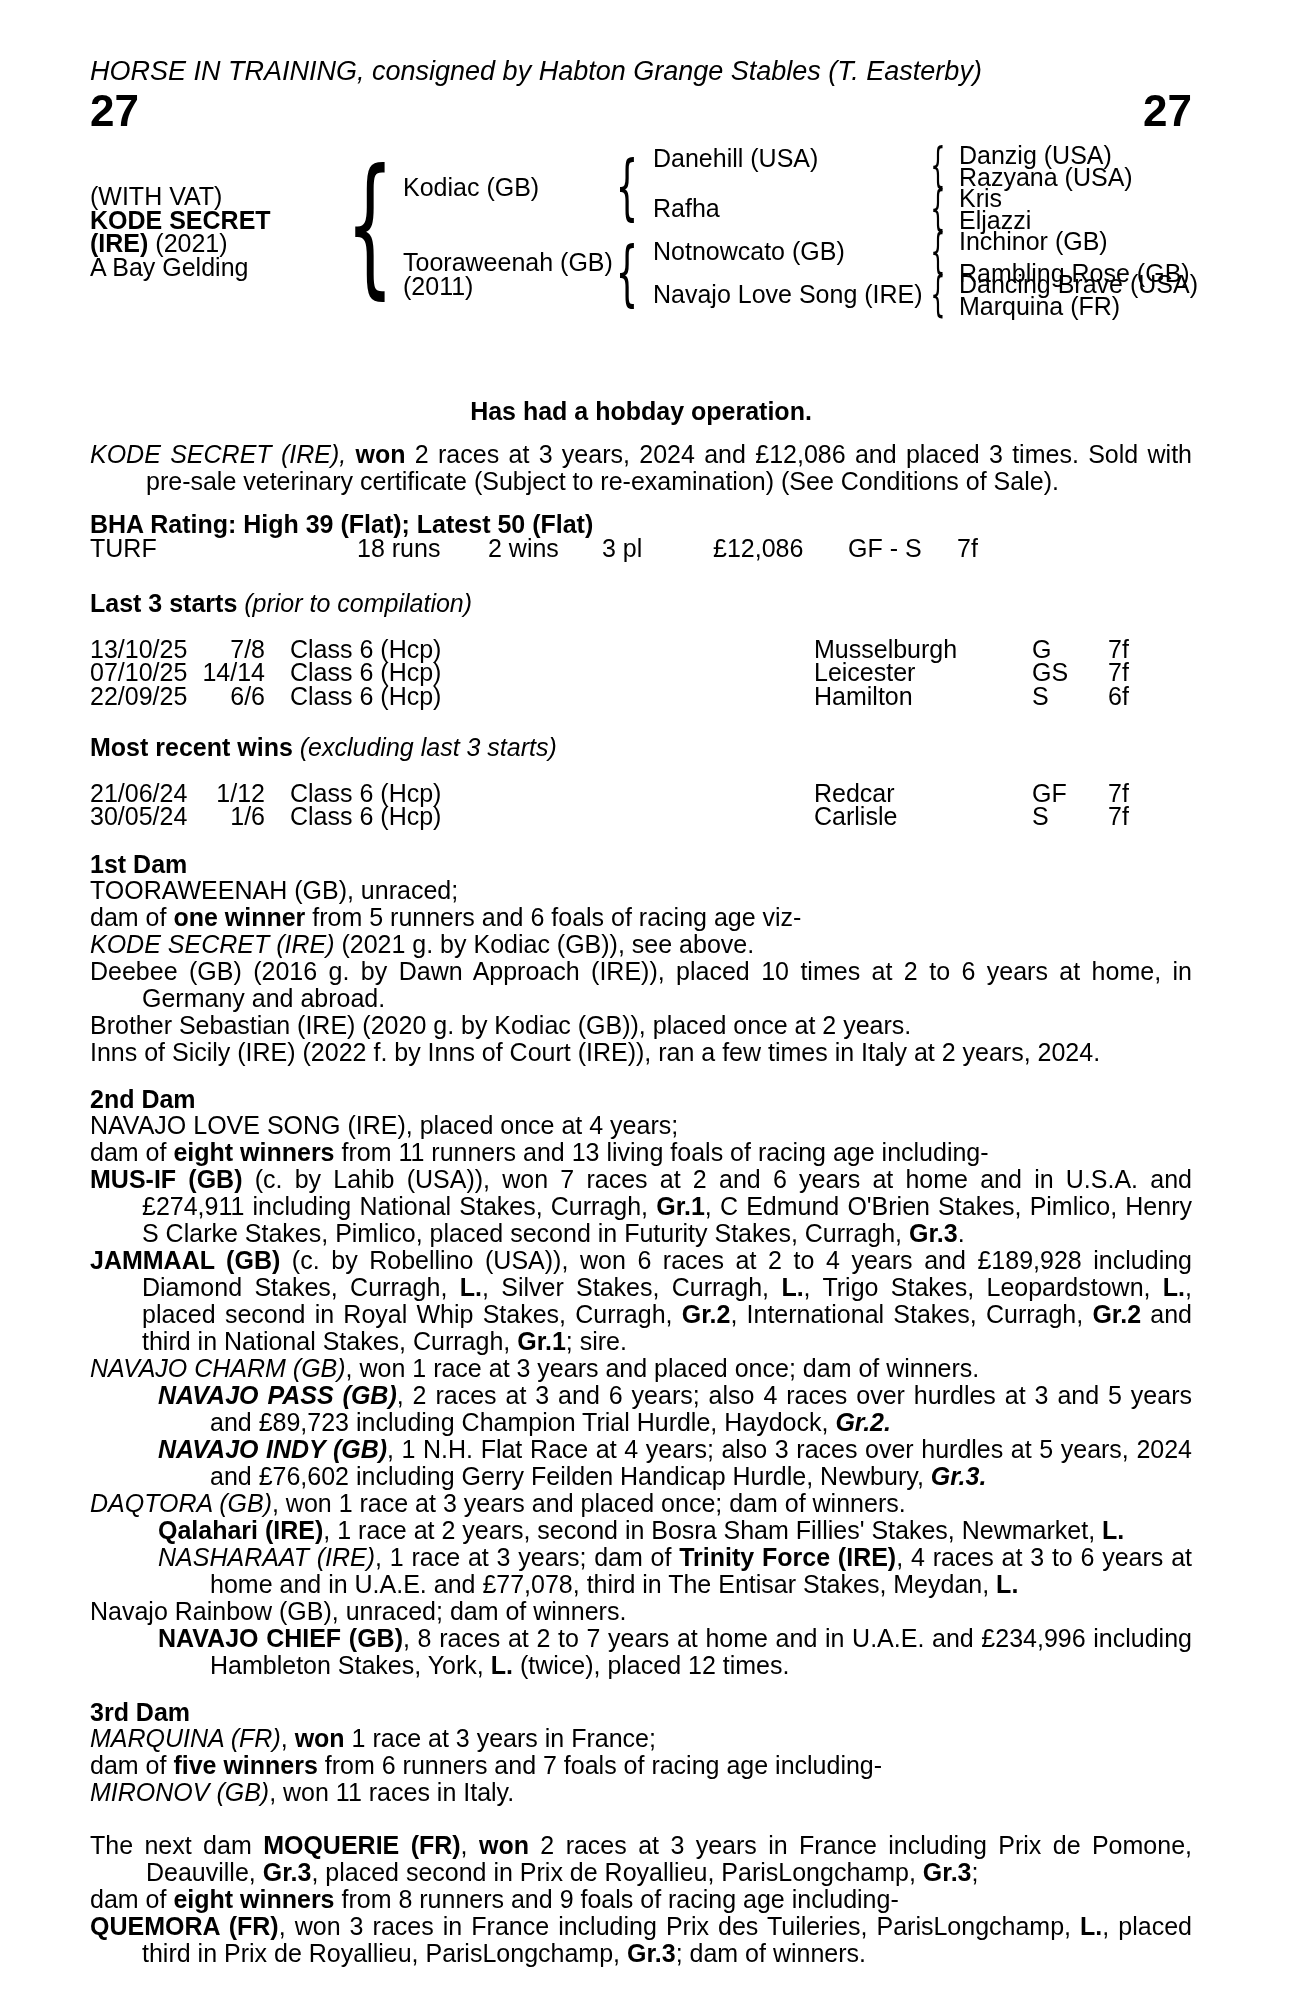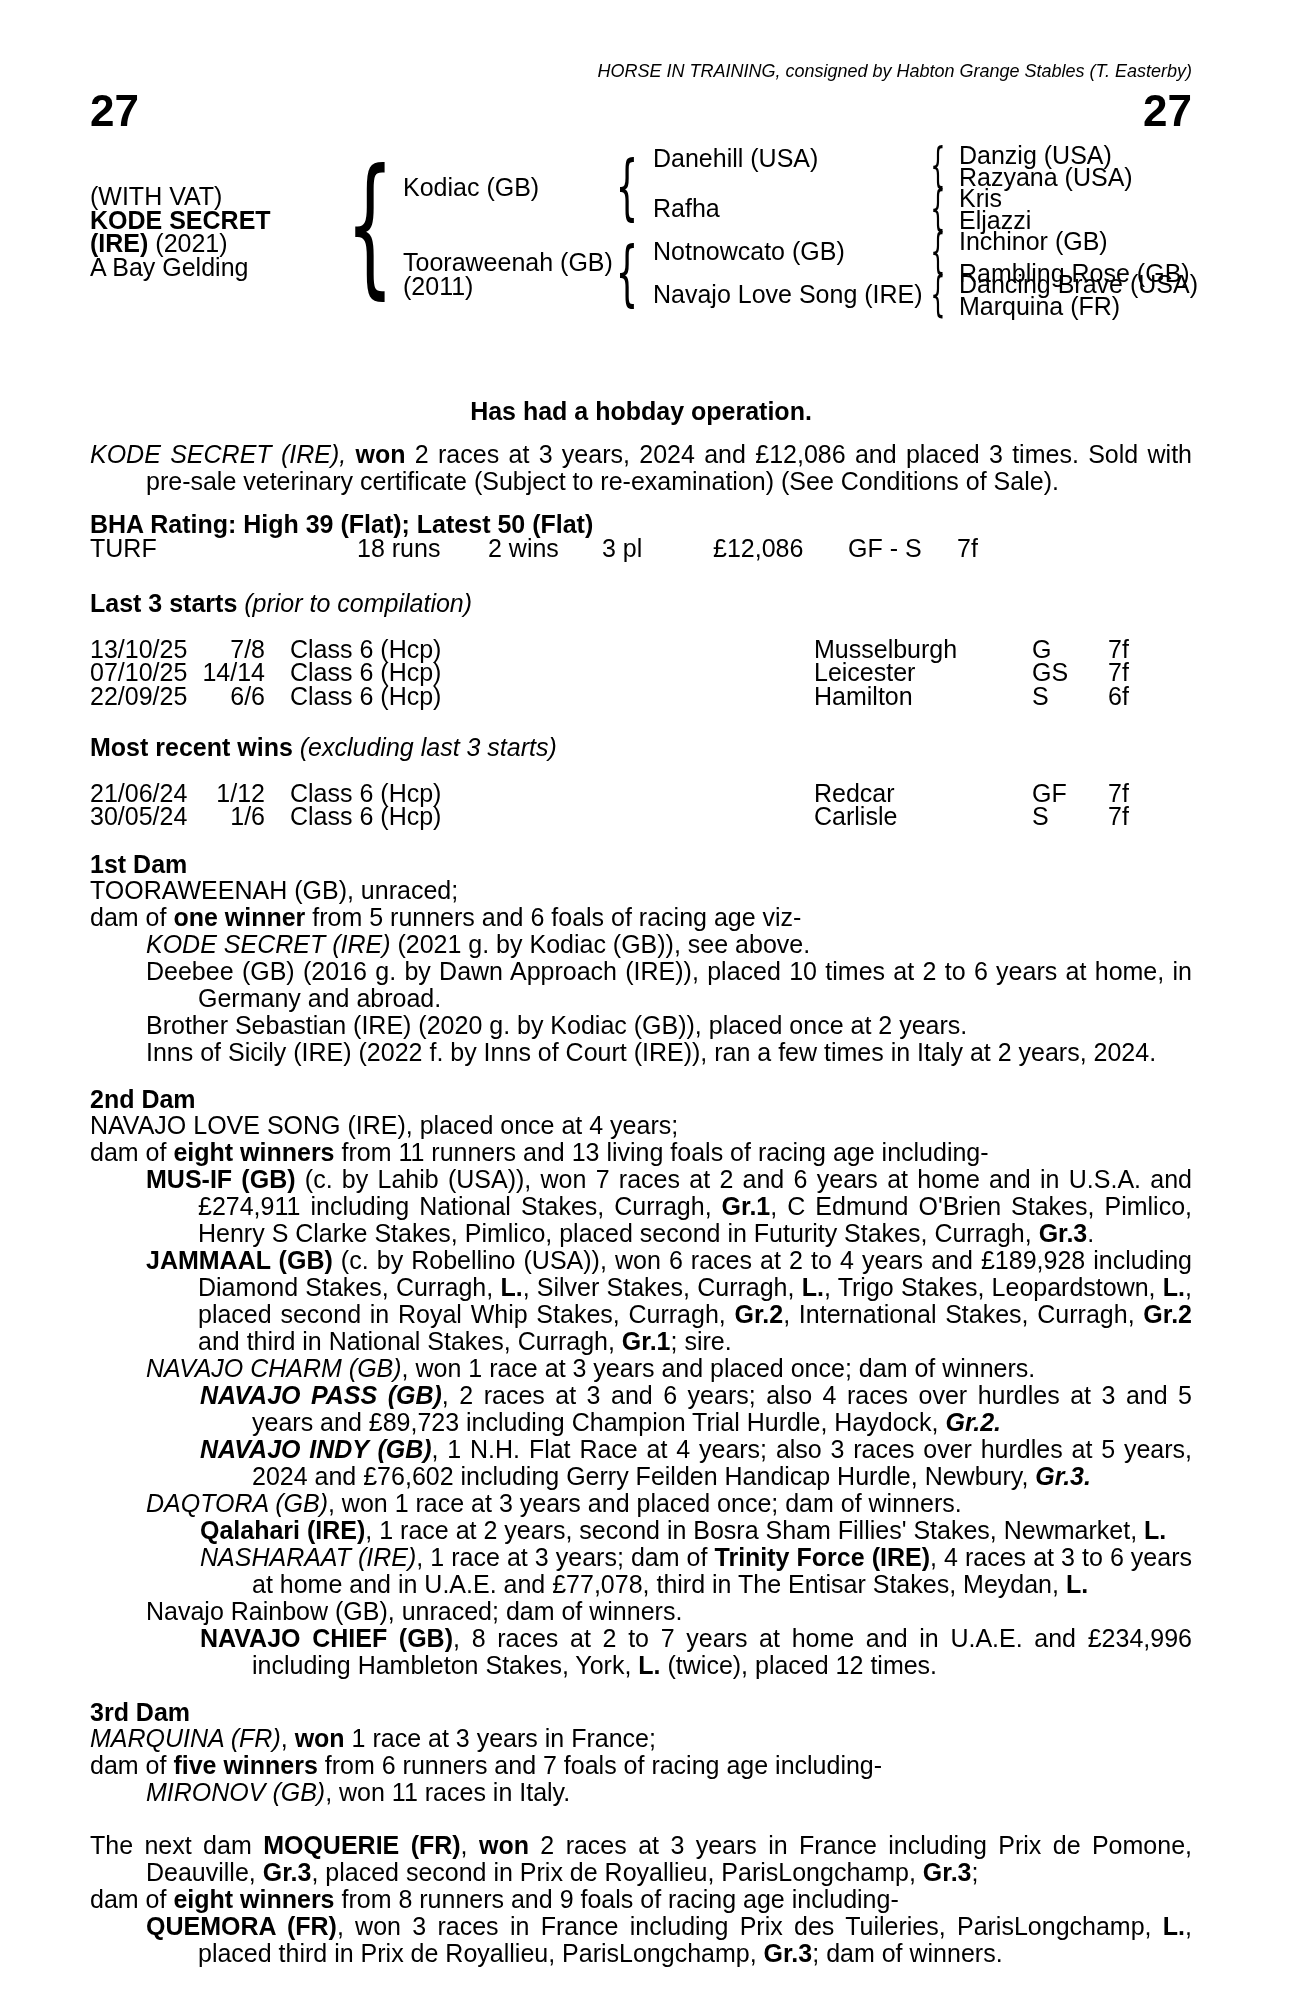--- a/index.html
+++ b/index.html
@@ -1,21 +1,21 @@
 <!DOCTYPE html>
 <html><head>
 <meta charset="utf-8">
 <style>
   html,body{margin:0;padding:0;background:#e8e8e8;}
   .page{
     position:relative;width:1315px;height:2000px;background:#ffffff;color:#000;
     font-family:"Liberation Sans", sans-serif;font-size:25px;overflow:hidden;margin:0 auto;
   }
   .content{position:absolute;left:90px;top:0;width:1102px;}
-  .title{margin-top:56px;text-align:right;font-style:italic;font-size:18px;line-height:30px;white-space:nowrap;}
+  .title{margin-top:56px;text-align:left;font-style:italic;font-size:27px;line-height:30px;white-space:nowrap;}
   .lot-row{display:flex;justify-content:space-between;font-weight:bold;font-size:44px;line-height:46px;margin-top:2px;}
   
   .pedigree{position:relative;height:202px;margin-top:6px;}
   .ped-item{position:absolute;white-space:nowrap;line-height:23.5px;}
   .ped-year{margin-left:7px;}
   .b{font-weight:bold;}
   .i{font-style:italic;}
   .bi{font-weight:bold;font-style:italic;}
   .brace{
     position:absolute;font-family:"DejaVu Sans",sans-serif;line-height:1;
@@ -40,22 +40,22 @@
   .stats-row,.race-row{position:relative;height:23.5px;line-height:23.5px;white-space:nowrap;}
   #stats-row{margin-top:0;}
   .stats-row span,.race-row span{position:absolute;top:0;}
   .sc0{left:0;}  .sc1{left:267px;} .sc2{left:398px;} .sc3{left:512px;}
   .sc4{left:623px;} .sc5{left:758px;} .sc6{left:867px;}
   .c-date{left:0;} .c-pos{left:80px;width:95px;text-align:right;} .c-race{left:200px;}
   .c-course{left:724px;} .c-going{left:942px;} .c-dist{left:1018px;}
   
   .para{margin:0;text-align:justify;line-height:27px;}
   .lv0{padding-left:56px;text-indent:-56px;}
-  .lv1{margin-left:56px;padding-left:52px;text-indent:-52px;}
-  .lv2{margin-left:110px;padding-left:52px;text-indent:-52px;}
+  .lv1{padding-left:52px;text-indent:-52px;}
+  .lv2{margin-left:68px;padding-left:52px;text-indent:-52px;}
   .sec-heading{font-weight:bold;line-height:26px;}
   .dam-sec{margin-top:20px;}
   #produce .dam-sec:first-child{margin-top:22px;}
   .dam-sec.no-heading{margin-top:26px;}
 </style>
 </head>
 <body>
 
 <div class="page">
   <div class="content">

